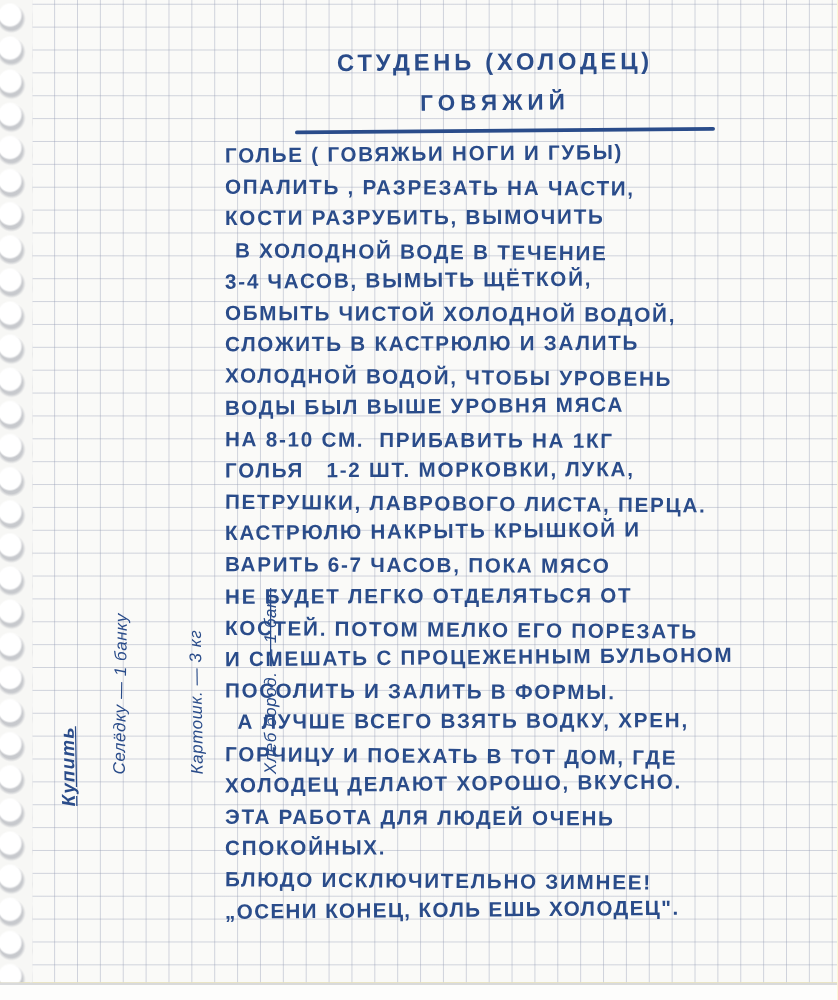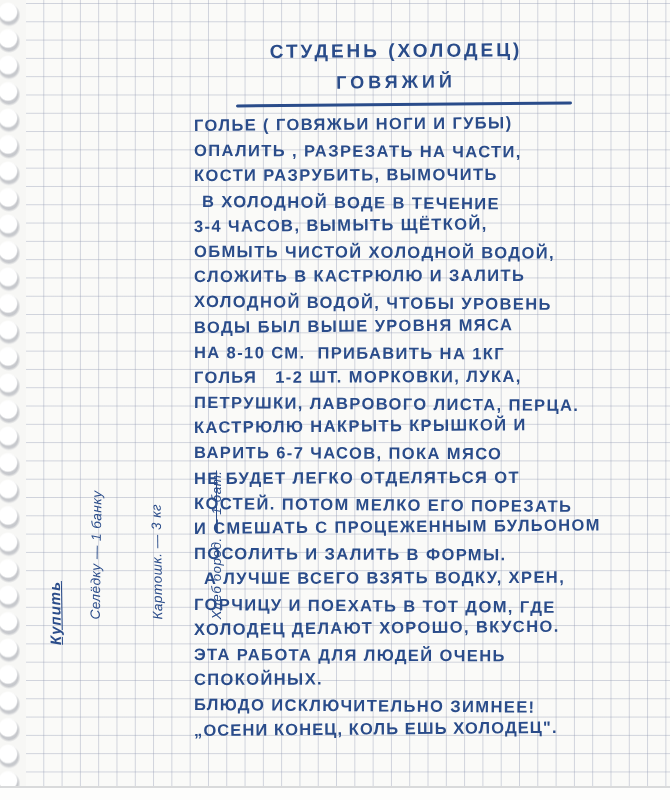--- a/index.html
+++ b/index.html
@@ -67,21 +67,21 @@
     position: absolute;
     left: 236px; top: 103px;
     width: 336px; height: 2.5px;
     background: #2a4c8a;
     border-radius: 2px;
     transform: rotate(-0.5deg);
   }
   
   #recipe-body {
     position: absolute;
-    left: 194px; top: 113px;
+    left: 180px; top: 113px;
     width: 470px;
   }
   .recipe-line {
     height: 25.2px;
     line-height: 25.2px;
     font-size: 16.5px;
     font-weight: bold;
     letter-spacing: 1.4px;
     white-space: pre;
     transform-origin: 0 50%;

